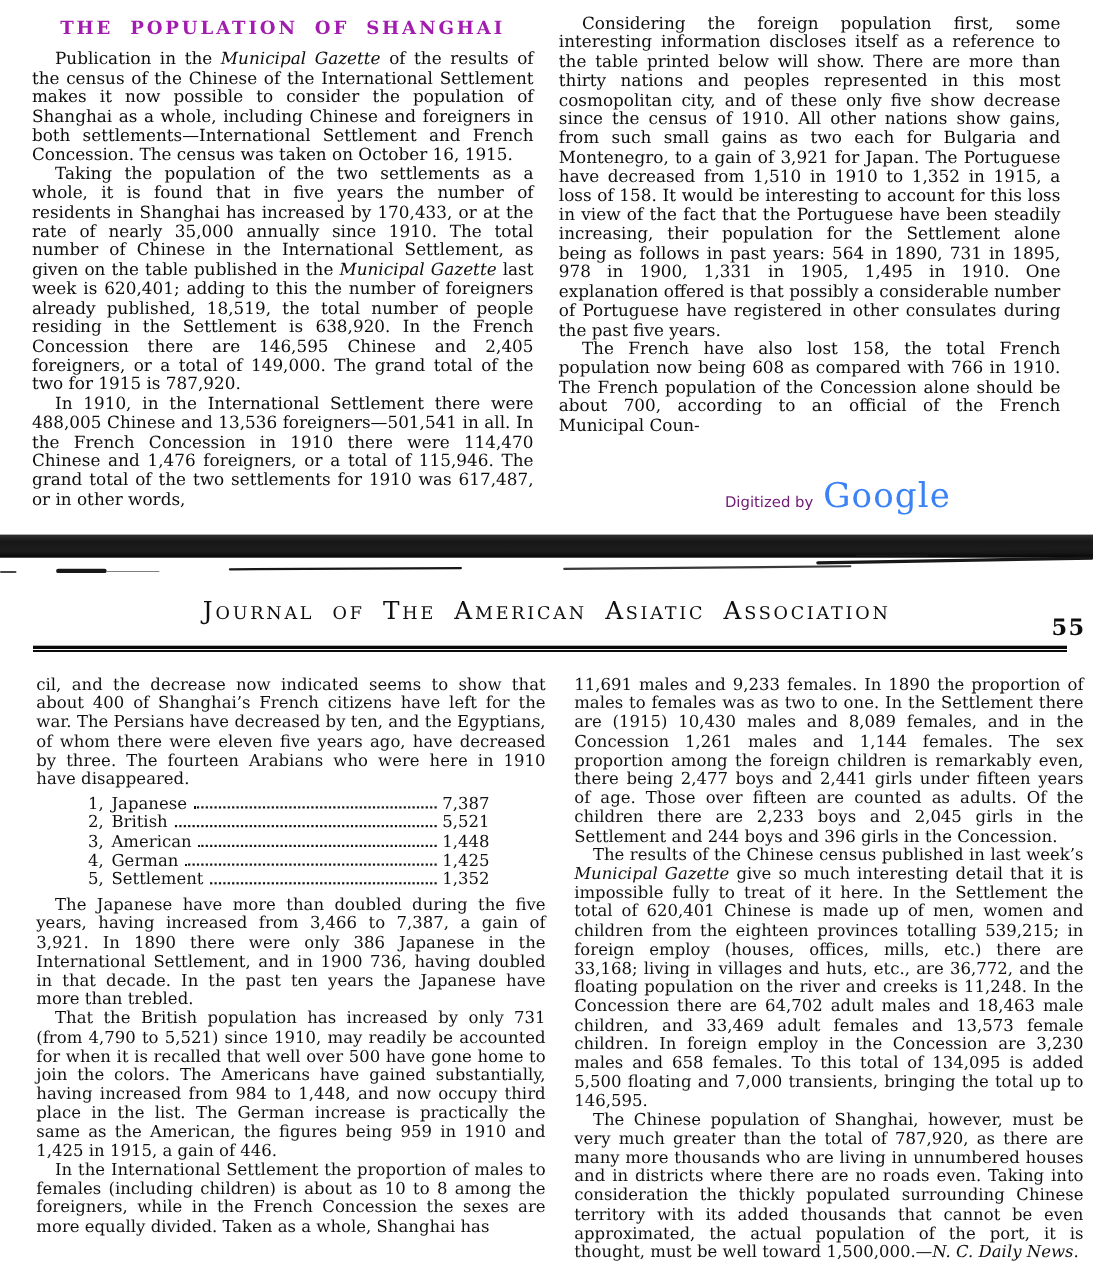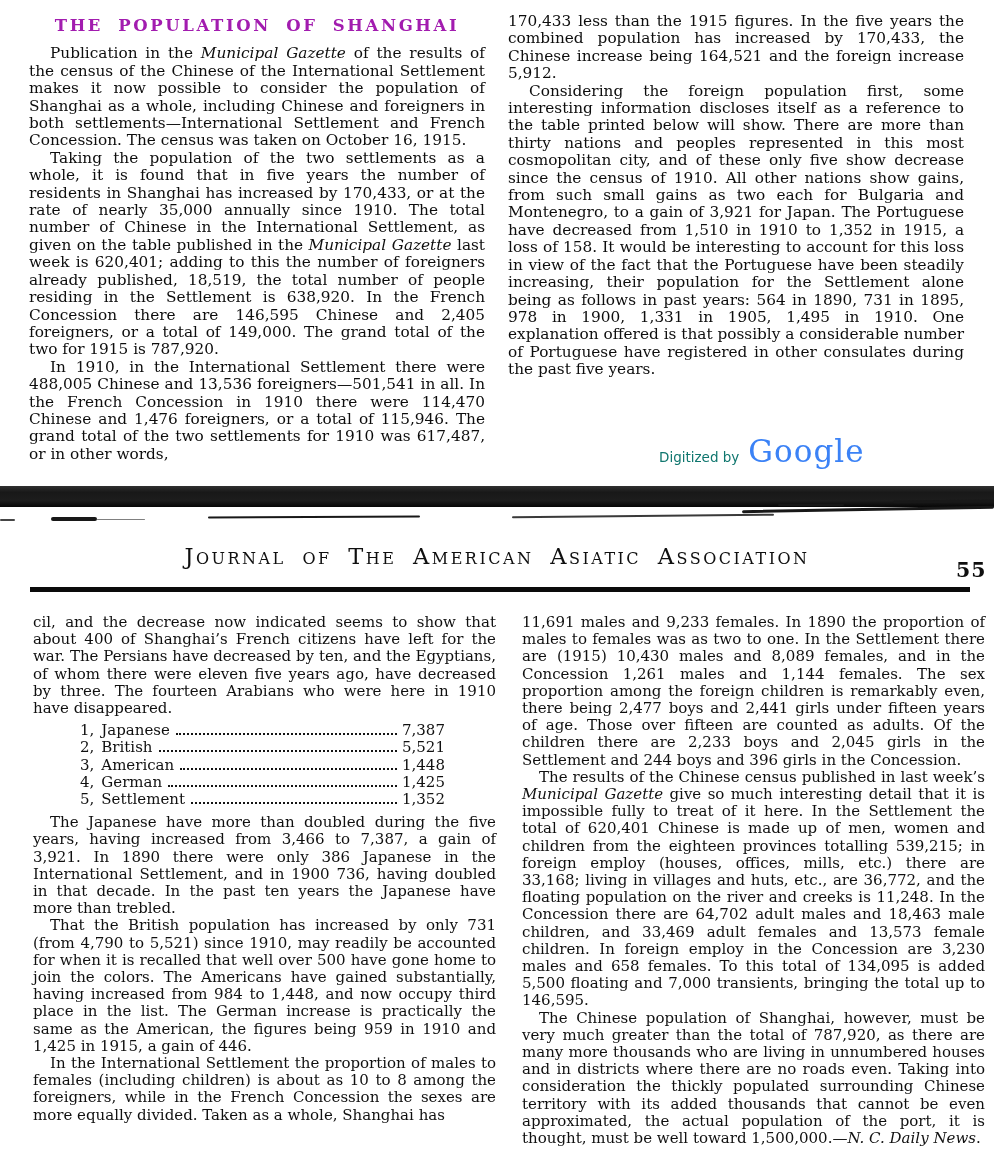--- a/index.html
+++ b/index.html
@@ -17,21 +17,21 @@
   .p1-col { width:456px; font-size:15.3px; line-height:17.4px; }
   .p1-title {
     font-size:16.5px; font-weight:bold; text-align:center;
     letter-spacing:2.6px; word-spacing:7px; margin:4px 0 11px 0; color:#a21caf;
   }
   .page p { margin:0; text-indent:21px; }
   p.noindent { text-indent:0; }
 
   
   .watermark { position:absolute; top:433px; left:659px; display:flex; align-items:baseline; gap:9px; }
-  .wm-text { font-family:"DejaVu Sans","Liberation Sans",sans-serif; font-size:13.5px; color:#0f766e; }
+  .wm-text { font-family:"DejaVu Sans","Liberation Sans",sans-serif; font-size:13.5px; color:#701a75; }
   .wm-logo { font-family:"DejaVu Serif","Liberation Serif",serif; font-size:31px; color:#3b82f6; letter-spacing:1px; }
 
   
   .black-bar {
     position:absolute; top:486px; left:0; width:994px; height:21px;
     background:linear-gradient(180deg,#303030,#181818 30%,#1d1d1d 70%,#060606);
   }
   .smudge { position:absolute; background:#181818; border-radius:2px; }
   .sm1 { left:0;   top:519px; width:15px;  height:2px; opacity:.8; }
   .sm2 { left:51px; top:517px; width:46px; height:3.5px; }
@@ -78,22 +78,22 @@
 <div class="page">
 
   <div class="p1-cols">
     <div class="col p1-col">
       <div class="p1-title">THE POPULATION OF SHANGHAI</div>
       <p><span>Publication in the </span><i>Municipal Gazette</i><span> of the results of the census of the Chinese of the International Settlement makes it now possible to consider the population of Shanghai as a whole, including Chinese and foreigners in both settlements—International Settlement and French Concession. The census was taken on October 16, 1915.</span></p>
       <p><span>Taking the population of the two settlements as a whole, it is found that in five years the number of residents in Shanghai has increased by 170,433, or at the rate of nearly 35,000 annually since 1910. The total number of Chinese in the International Settlement, as given on the table published in the </span><i>Municipal Gazette</i><span> last week is 620,401; adding to this the number of foreigners already published, 18,519, the total number of people residing in the Settlement is 638,920. In the French Concession there are 146,595 Chinese and 2,405 foreigners, or a total of 149,000. The grand total of the two for 1915 is 787,920.</span></p>
       <p>In 1910, in the International Settlement there were 488,005 Chinese and 13,536 foreigners—501,541 in all. In the French Concession in 1910 there were 114,470 Chinese and 1,476 foreigners, or a total of 115,946. The grand total of the two settlements for 1910 was 617,487, or in other words,</p>
     </div>
     <div class="col p1-col">
-      <p class="noindent">170,433 less than the 1915 figures. In the five years the combined population has increased by 170,433, the Chinese increase being 164,521 and the foreign increase 5,912.</p>
       <p>Considering the foreign population first, some interesting information discloses itself as a reference to the table printed below will show. There are more than thirty nations and peoples represented in this most cosmopolitan city, and of these only five show decrease since the census of 1910. All other nations show gains, from such small gains as two each for Bulgaria and Montenegro, to a gain of 3,921 for Japan. The Portuguese have decreased from 1,510 in 1910 to 1,352 in 1915, a loss of 158. It would be interesting to account for this loss in view of the fact that the Portuguese have been steadily increasing, their population for the Settlement alone being as follows in past years:  564 in 1890, 731 in 1895, 978 in 1900, 1,331 in 1905, 1,495 in 1910. One explanation offered is that possibly a considerable number of Portuguese have registered in other consulates during the past five years.</p>
+      <p>The French have also lost 158, the total French population now being 608 as compared with 766 in 1910. The French population of the Concession alone should be about 700, according to an official of the French Municipal Coun-</p>
     </div>
   </div>
 
   <div class="watermark">
     <span class="wm-text">Digitized by</span>
     <span class="wm-logo">Google</span>
   </div>
 
   <div class="black-bar"></div>
 

